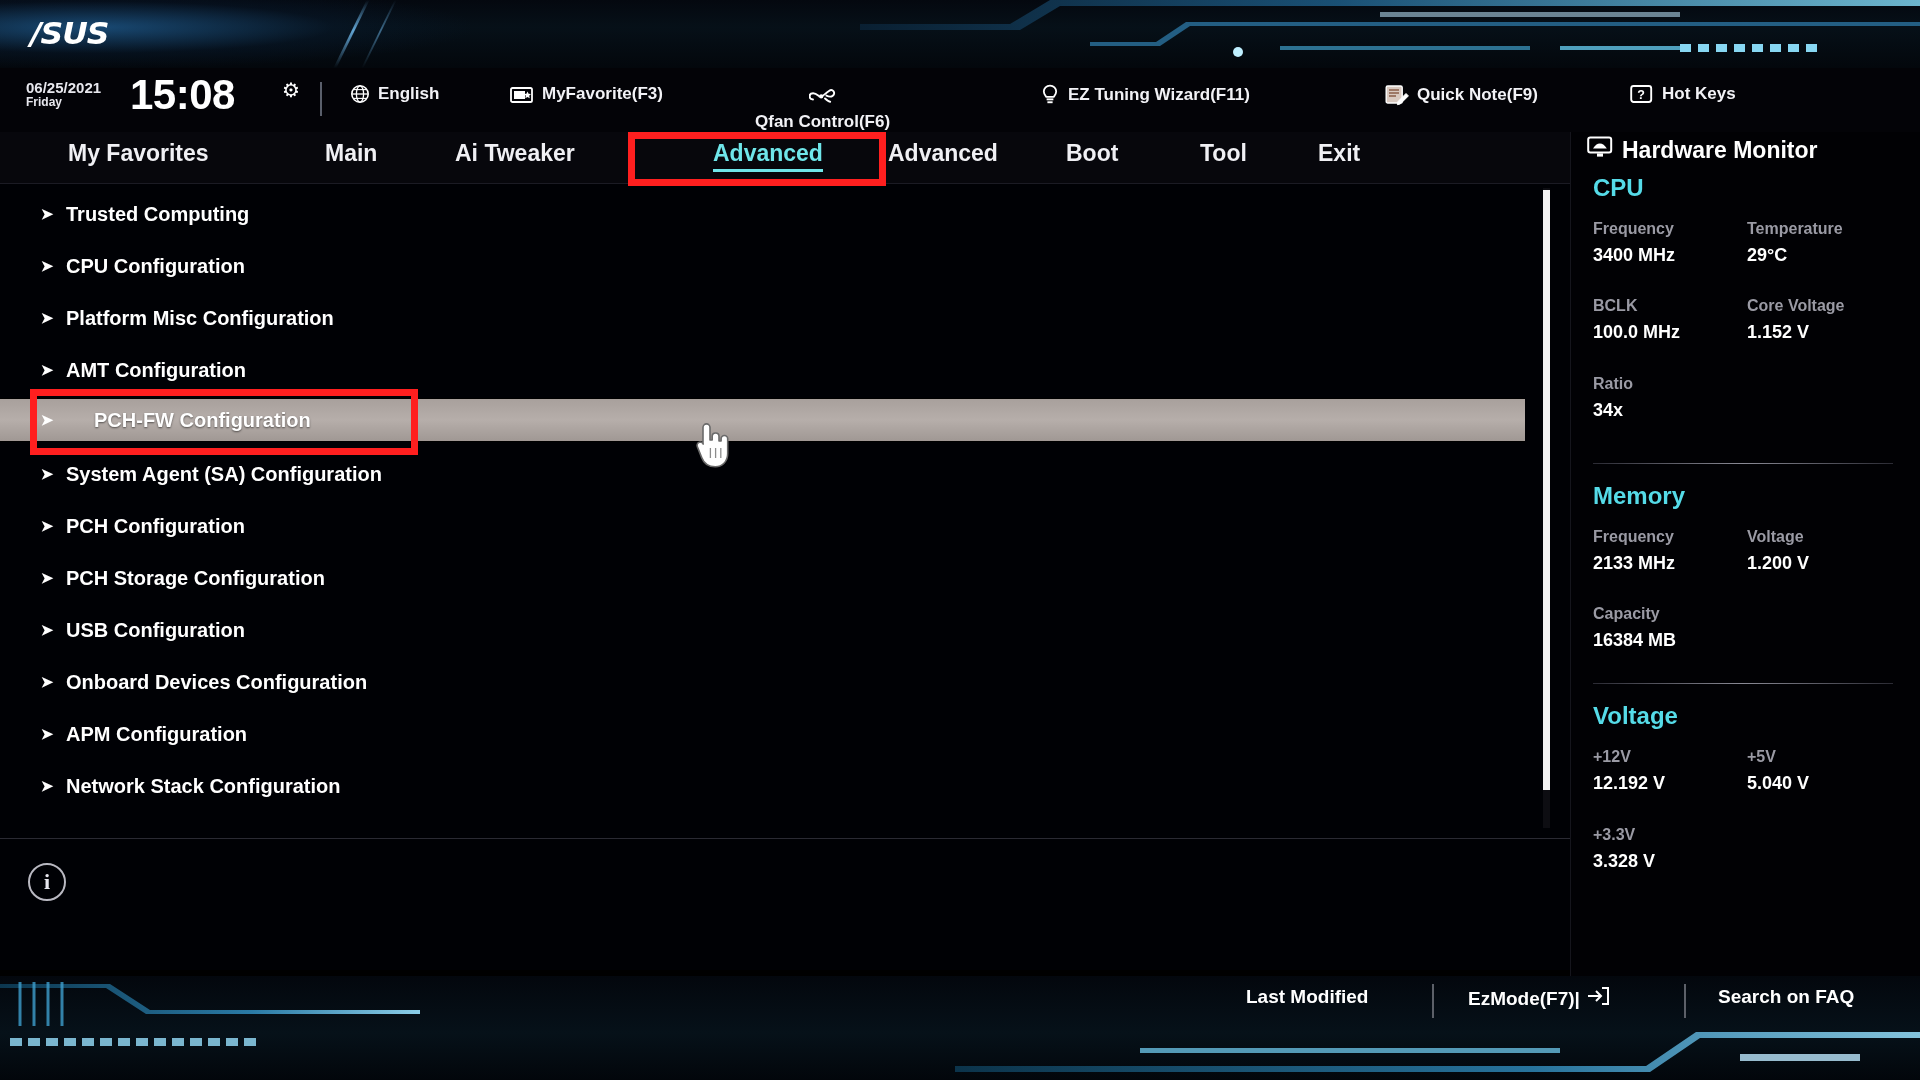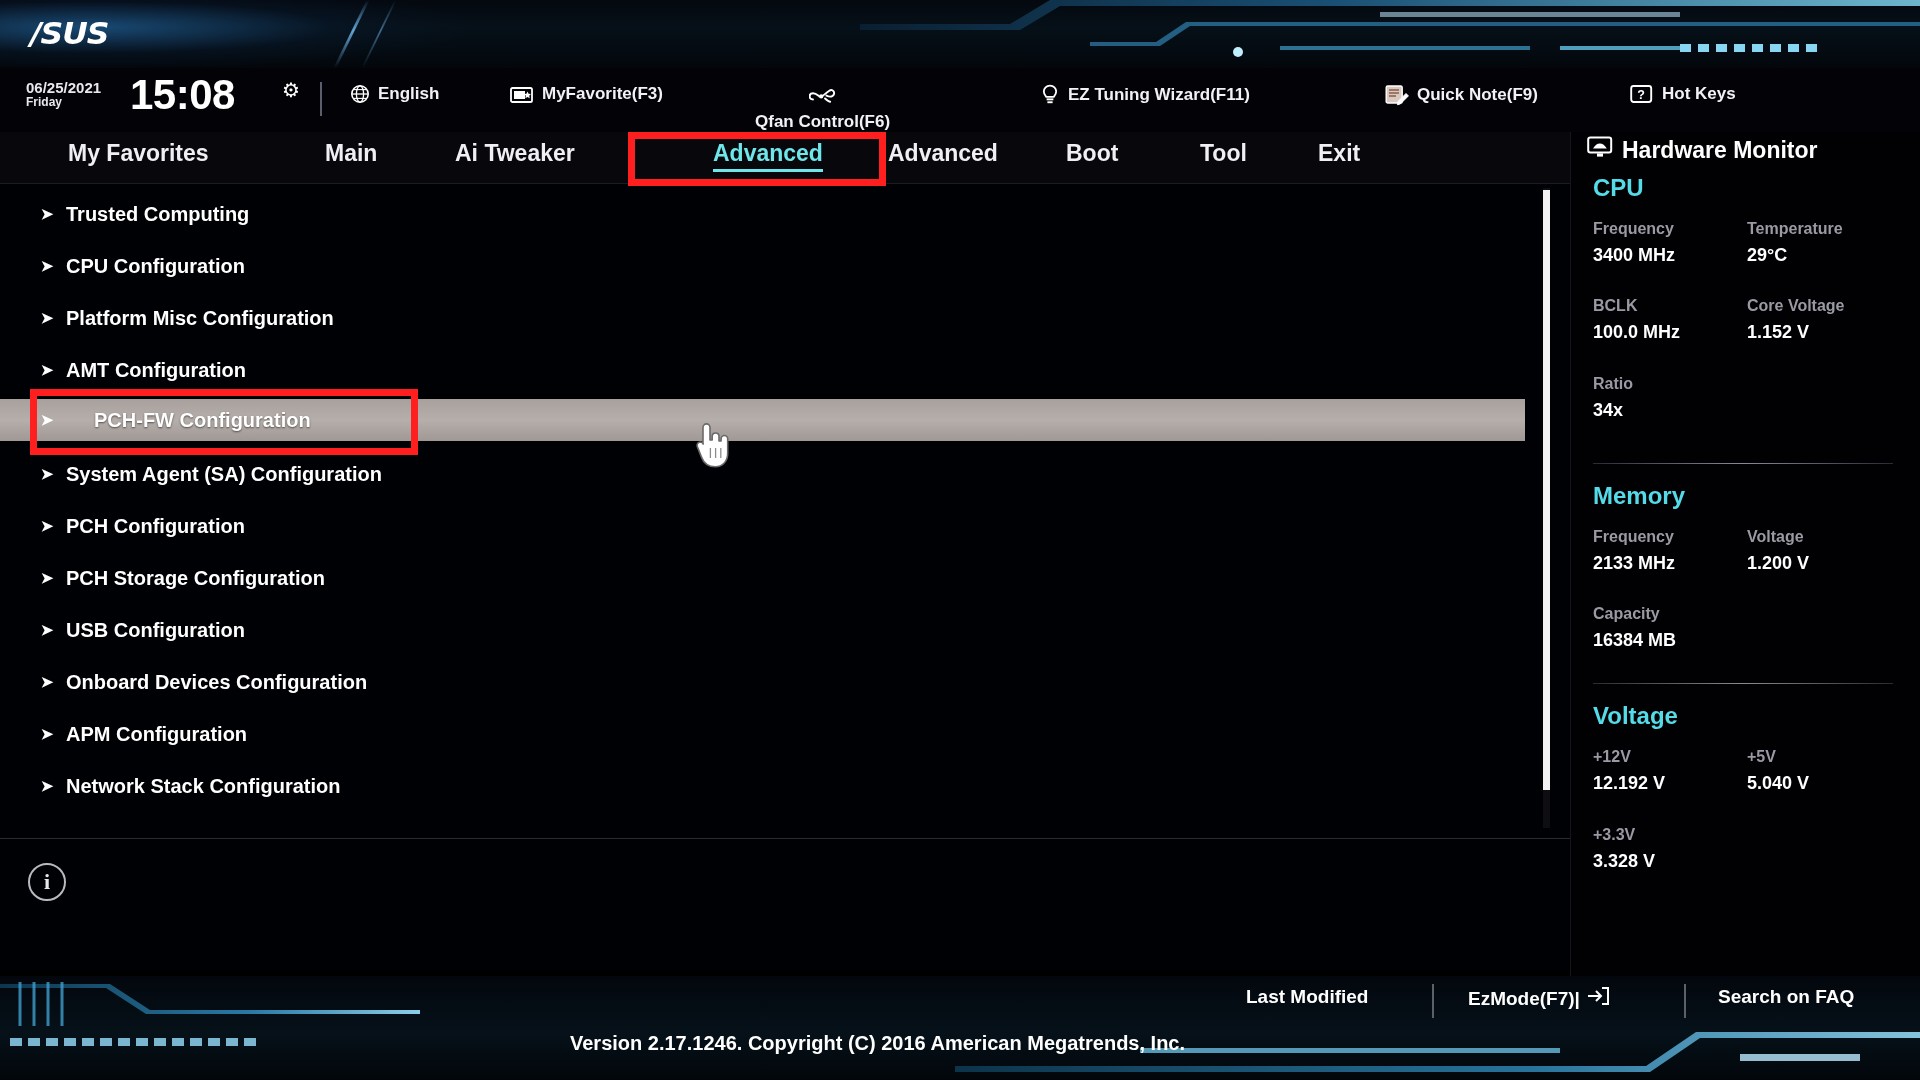--- a/index.html
+++ b/index.html
@@ -528,21 +528,20 @@
             <path d="M10 5l5 5-5 5" stroke="#ffffff" stroke-width="2" fill="none"></path>
             <path d="M16 2h6v16h-6" stroke="#ffffff" stroke-width="2" fill="none"></path>
           </svg>
       </span>
     </div>
     <div class="bb-div" style="left:1684px;"></div>
     <div class="bb-item" style="left:1718px;">
       <span>Search on FAQ</span>
     </div>
 
-    <div class="version">Version 2.17.1246. Copyright (C) 2016 American Megatrends, Inc.</div>
   </div>
 
   <div class="annot" style="left:628px; top:132px; width:258px; height:54px;"></div>
   <div class="annot" style="left:30px; top:389px; width:388px; height:66px;"></div>
 
   <div class="cursor" style="left:690px; top:418px;">
     <svg width="42" height="52" viewBox="0 0 42 52">
       <path d="M13 26V9.5c0-2 1.6-3.6 3.5-3.6S20 7.5 20 9.5V22h2.2v-3.6c0-1.9 1.5-3.4 3.4-3.4s3.4 1.5 3.4 3.4V23h2.1v-2.2c0-1.8 1.5-3.3 3.3-3.3s3.3 1.5 3.3 3.3v14.6c0 7.6-5 13.4-12.4 13.4-7 0-11.5-3.6-13.6-9.2l-4.4-11c-.7-1.8.2-3.7 2-4.3 1.6-.5 3.3.2 4 1.7z" fill="#ffffff" stroke="#6a6a6a" stroke-width="1.6" stroke-linejoin="round"></path>
       <g stroke="#8c8c8c" stroke-width="1.3">
         <line x1="20.4" y1="30" x2="20.4" y2="40"></line>

